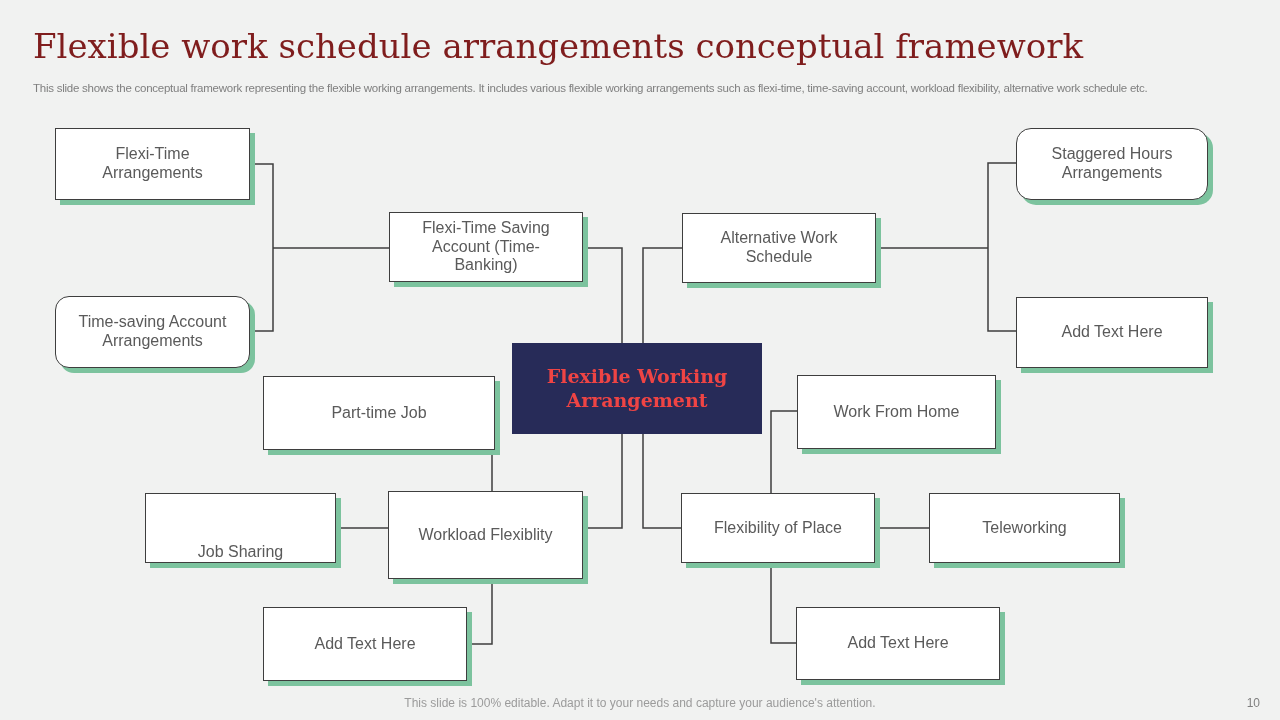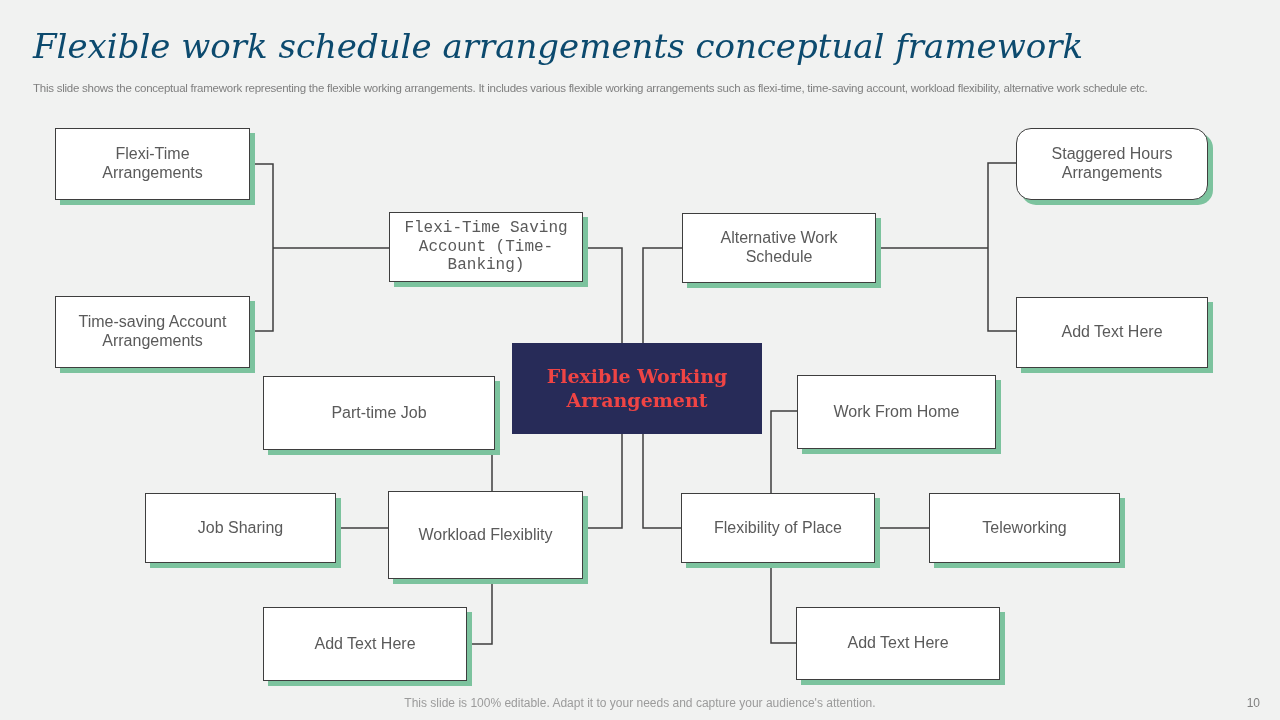--- a/index.html
+++ b/index.html
@@ -9,24 +9,23 @@
     background:#f1f2f1;
     overflow:hidden;
     font-family:"Liberation Sans", sans-serif;
   }
   .slide-title{
     position:absolute;left:33px;top:26px;margin:0;
     width:1200px;
     font-family:"DejaVu Serif", serif;
     font-weight:normal;
     font-size:34px;
-    color:#0c4a6e;
+    color:#7f1d1d;
     letter-spacing:0px;
     white-space:nowrap;
-    font-style:italic;
   }
   .slide-description{
     position:absolute;left:33px;top:81px;margin:0;
     width:1216px;
     font-size:11.5px;line-height:1.3;
     letter-spacing:-0.25px;
     color:#7f7f7f;
   }
   #connector-svg{
     position:absolute;left:0;top:0;width:1280px;height:720px;
@@ -90,42 +89,42 @@
       <polyline points="681,528 643,528 643,434" fill="none" stroke="#3e3e3e" stroke-width="1.5"></polyline>
       <polyline points="875,528 929,528" fill="none" stroke="#3e3e3e" stroke-width="1.5"></polyline>
       <polyline points="797,411 771,411 771,493" fill="none" stroke="#3e3e3e" stroke-width="1.5"></polyline>
       <polyline points="771,563 771,643 796,643" fill="none" stroke="#3e3e3e" stroke-width="1.5"></polyline>
     </svg>
 
   <div id="node-layer">
       <div class="node" style="left: 55px; top: 128px; width: 195px; height: 72px;">
         <span>Flexi-Time Arrangements</span>
       </div>
-      <div class="node" style="left: 55px; top: 296px; width: 195px; height: 72px;">
+      <div class="node" style="left: 55px; top: 296px; width: 195px; height: 72px; border-radius: 14px;">
         <span>Time-saving Account Arrangements</span>
       </div>
-      <div class="node" style="left: 389px; top: 212px; width: 194px; height: 70px; font-family: Liberation Mono, monospace;">
+      <div class="node" style="left: 389px; top: 212px; width: 194px; height: 70px;">
         <span>Flexi-Time Saving Account (Time-Banking)</span>
       </div>
       <div class="node" style="left: 682px; top: 213px; width: 194px; height: 70px;">
         <span>Alternative Work Schedule</span>
       </div>
       <div class="node" style="left: 1016px; top: 128px; width: 192px; height: 72px; border-radius: 15px;">
         <span>Staggered Hours Arrangements</span>
       </div>
       <div class="node" style="left: 1016px; top: 297px; width: 192px; height: 71px;">
         <span>Add Text Here</span>
       </div>
       <div class="node" style="left: 263px; top: 376px; width: 232px; height: 74px; align-items: center;">
         <span>Part-time Job</span>
       </div>
       <div class="node" style="left: 797px; top: 375px; width: 199px; height: 74px;">
         <span>Work From Home</span>
       </div>
-      <div class="node" style="left: 145px; top: 493px; width: 191px; height: 70px;">
+      <div class="node" style="left: 145px; top: 493px; width: 191px; height: 70px; align-items: flex-end;">
         <span>Job Sharing</span>
       </div>
       <div class="node" style="left: 388px; top: 491px; width: 195px; height: 88px;">
         <span>Workload Flexiblity</span>
       </div>
       <div class="node" style="left: 681px; top: 493px; width: 194px; height: 70px;">
         <span>Flexibility of Place</span>
       </div>
       <div class="node" style="left: 929px; top: 493px; width: 191px; height: 70px;">
         <span>Teleworking</span>

